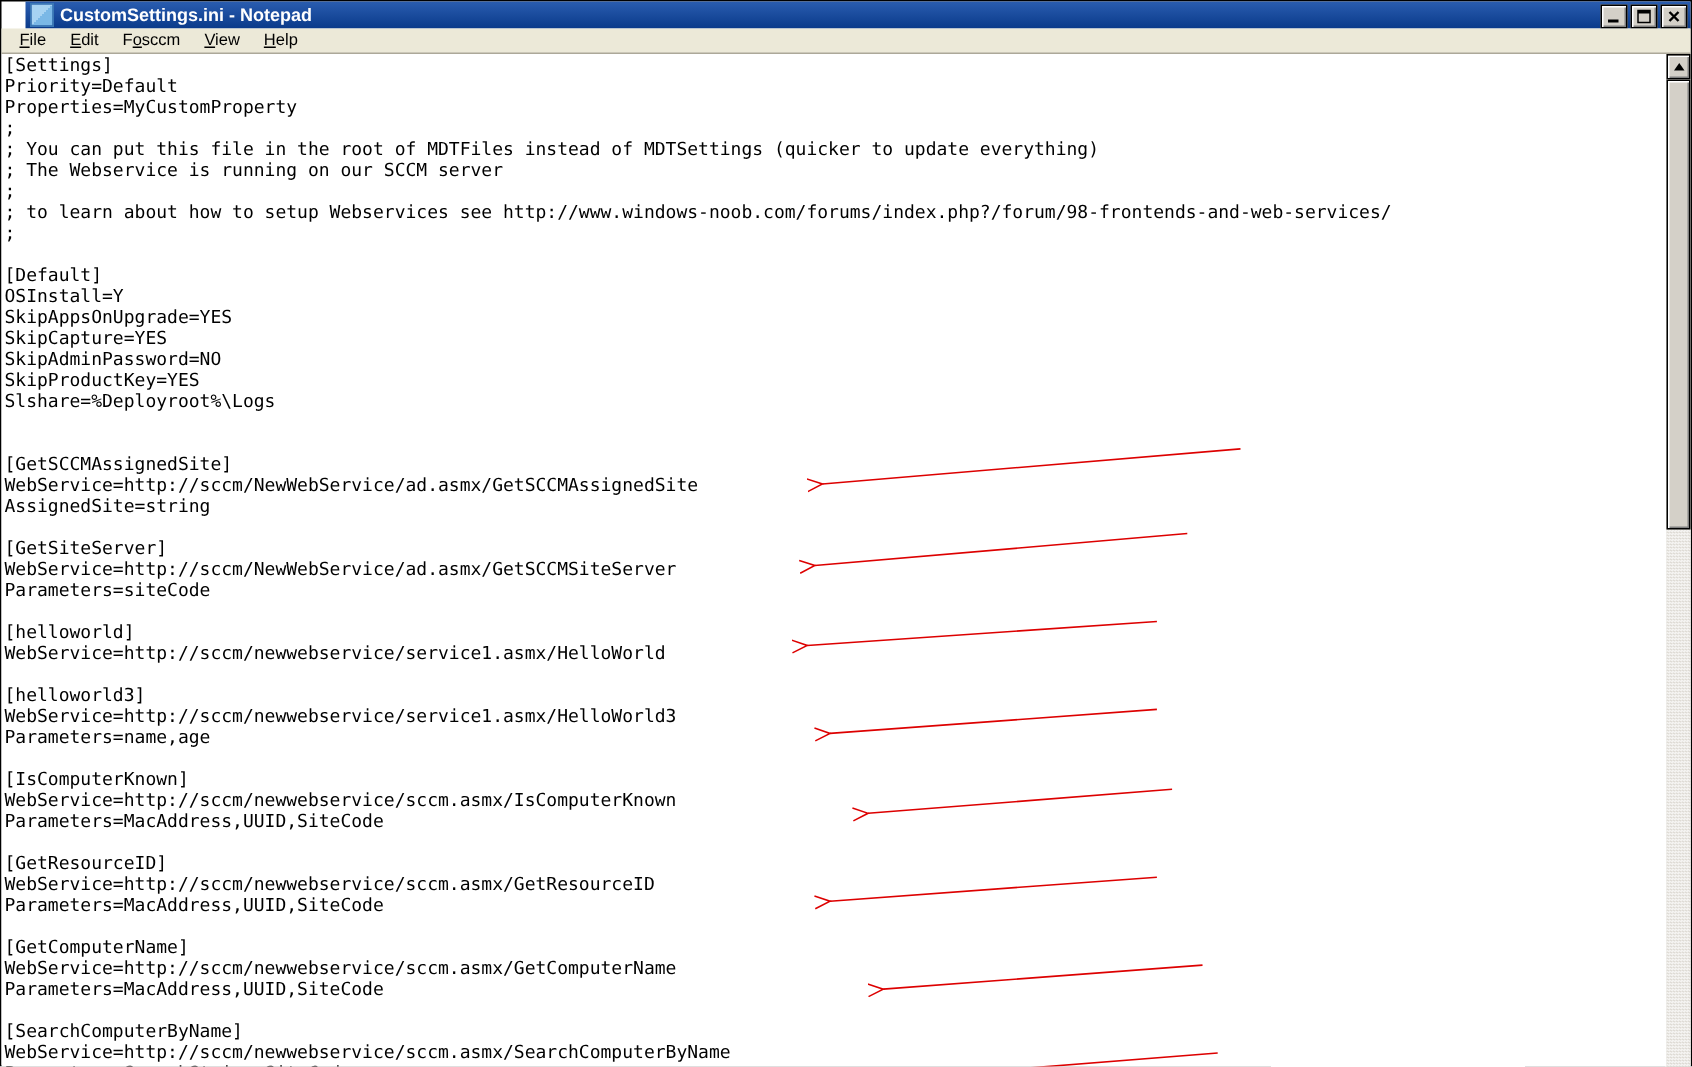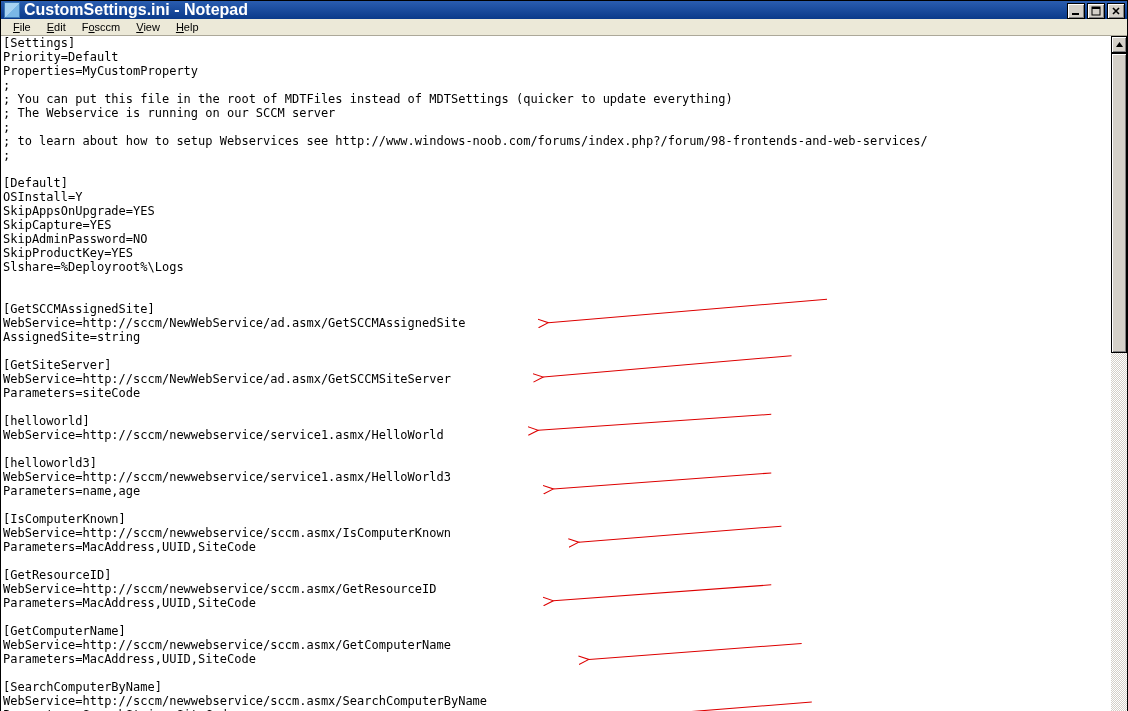--- a/index.html
+++ b/index.html
@@ -5,24 +5,25 @@
   * { margin: 0; padding: 0; box-sizing: border-box; }
   html, body { width: 1128px; height: 711px; overflow: hidden; font-family: "Tahoma", "Segoe UI", sans-serif; background: #fff; }
   .window { width: 1128px; height: 711px; border: 1px solid #000; display: flex; flex-direction: column; }
   
   .titlebar {
     height: 22px;
     background: linear-gradient(to bottom, #2a5db0 0%, #0a3a8a 100%);
     color: #fff;
     display: flex;
     align-items: center;
-    font-size: 16px;
+    font-size: 12px;
     font-weight: bold;
     padding-left: 3px;
     user-select: none;
+    margin-left: 16px;
   }
   .titlebar .app-icon {
     width: 16px; height: 16px; margin-right: 4px;
     display:inline-block;
     background:
       linear-gradient(135deg,#a7d3f2 0 50%,#7ab8e6 50% 100%);
     border:1px solid #3a78b5;
   }
   .titlebar .title-text { flex: 0 0 auto; }
   .titlebar .spacer { flex: 1 1 auto; }

